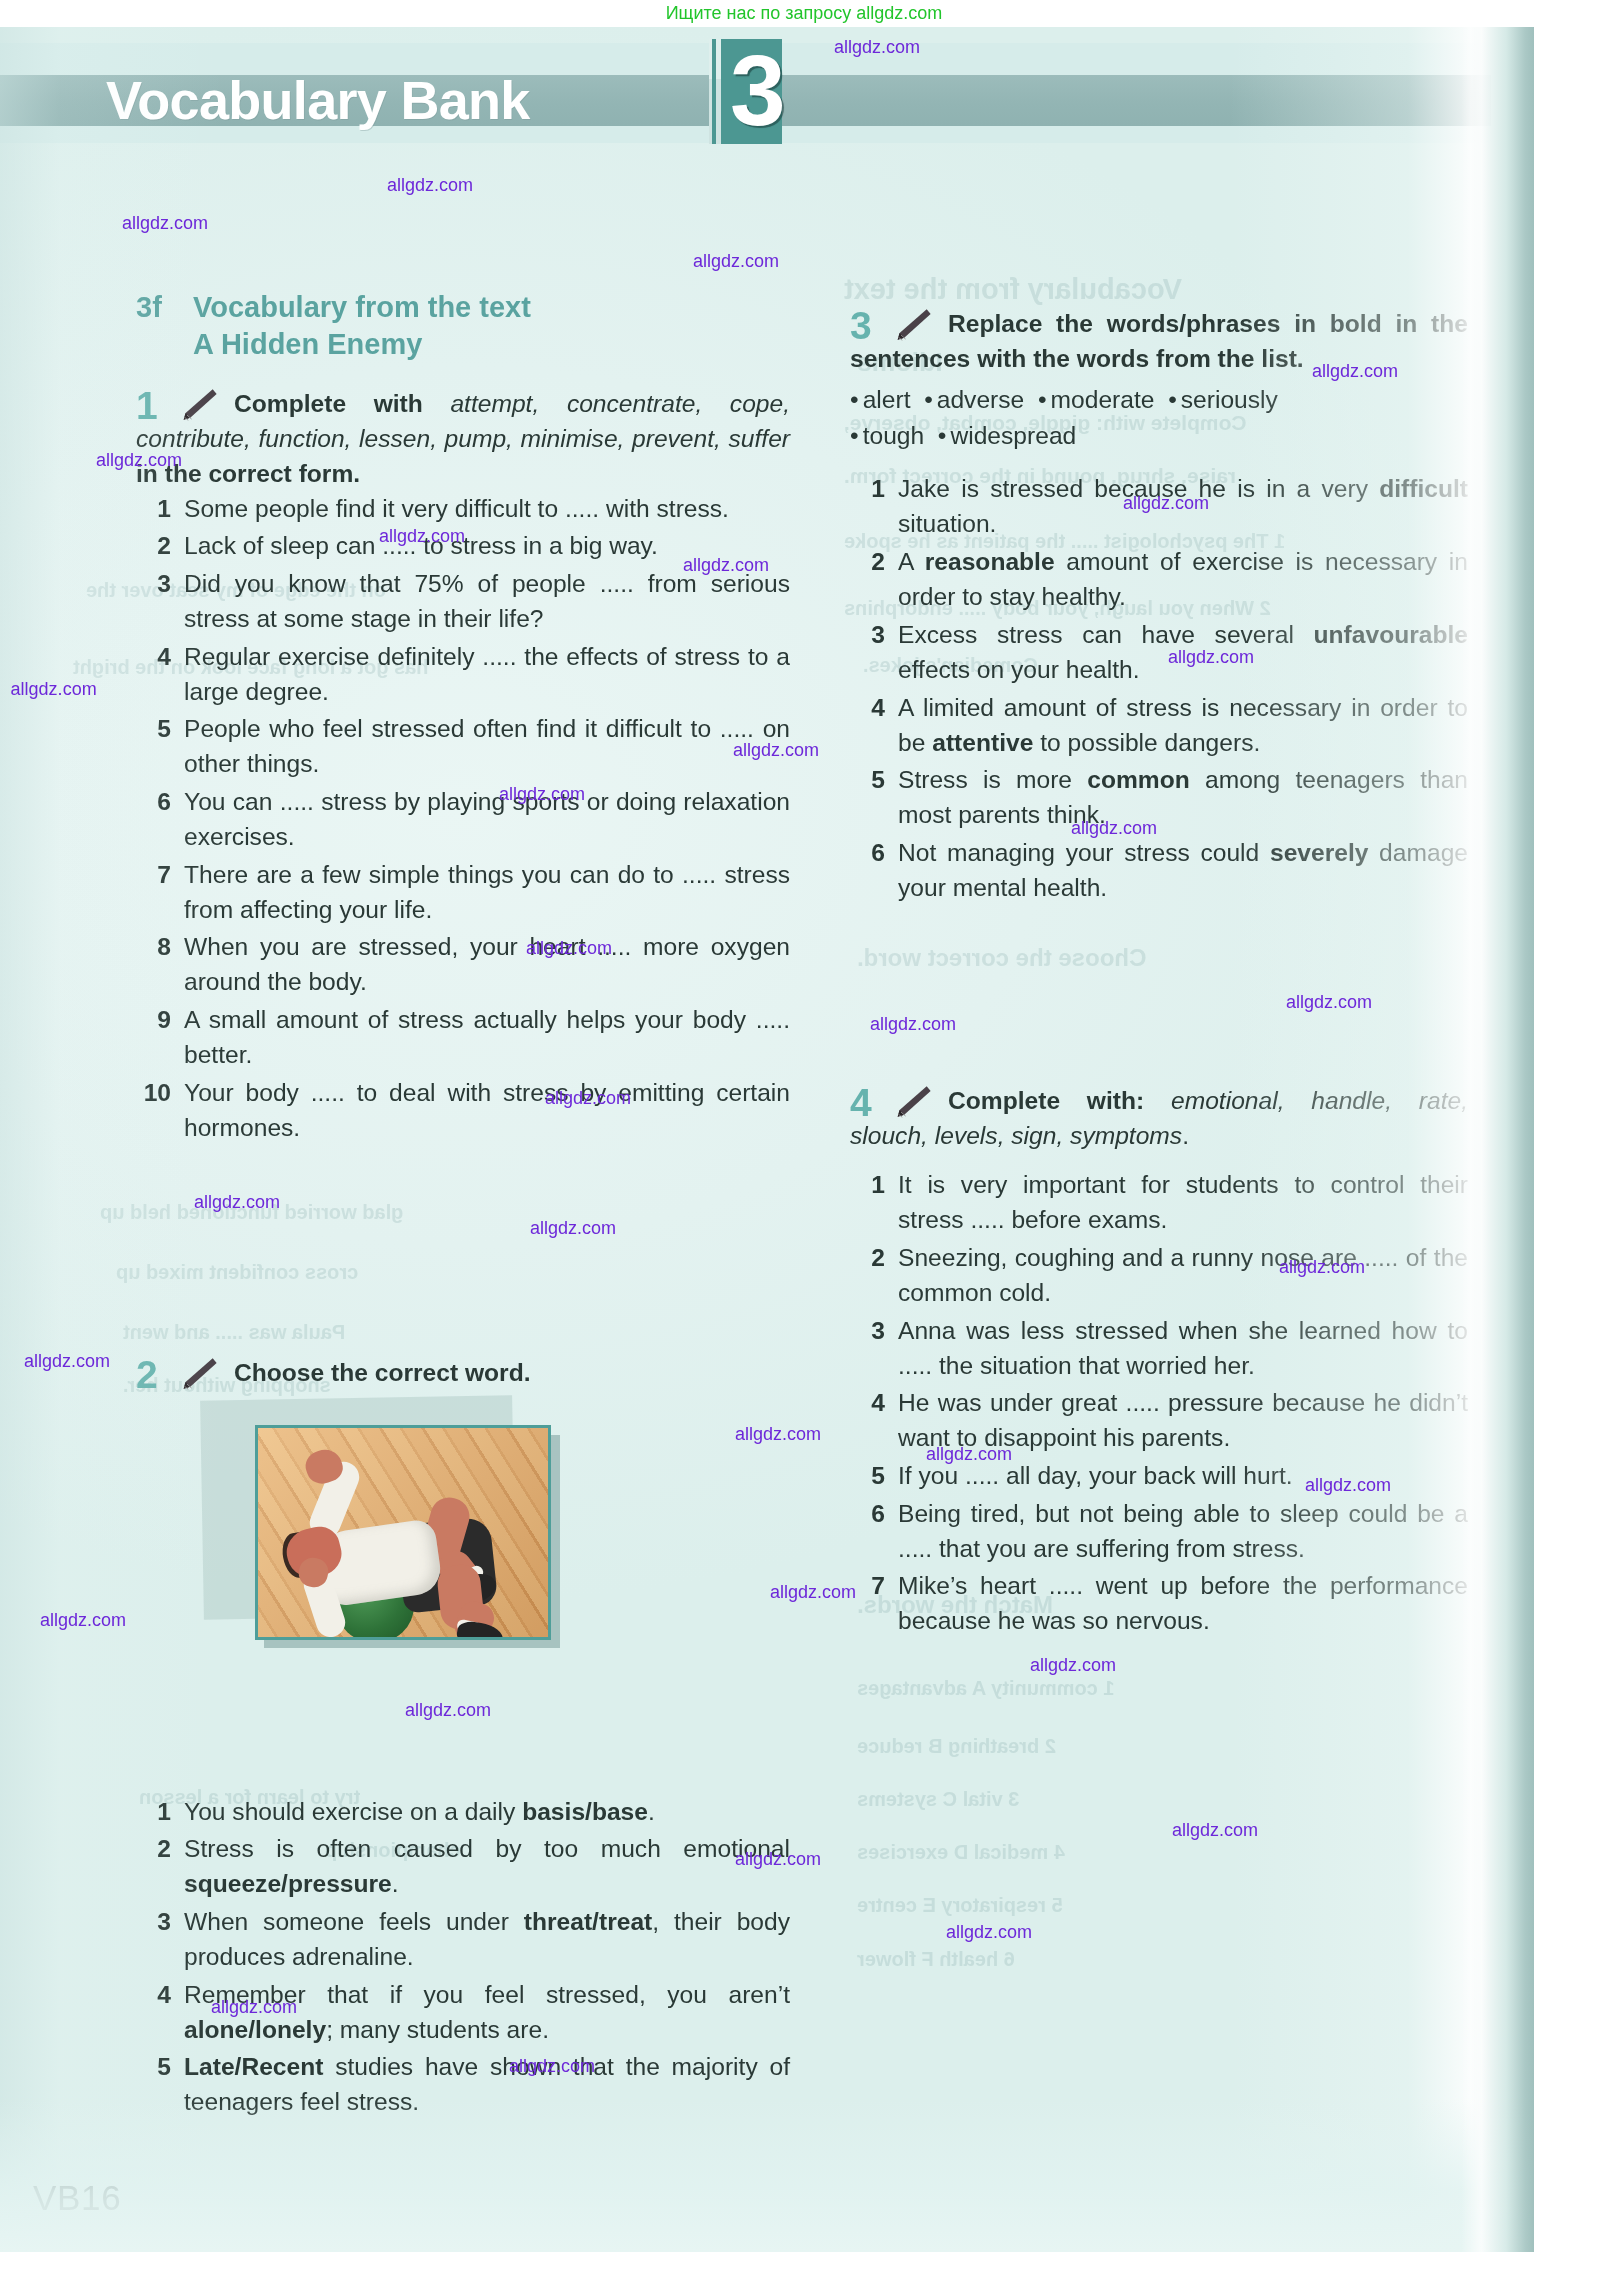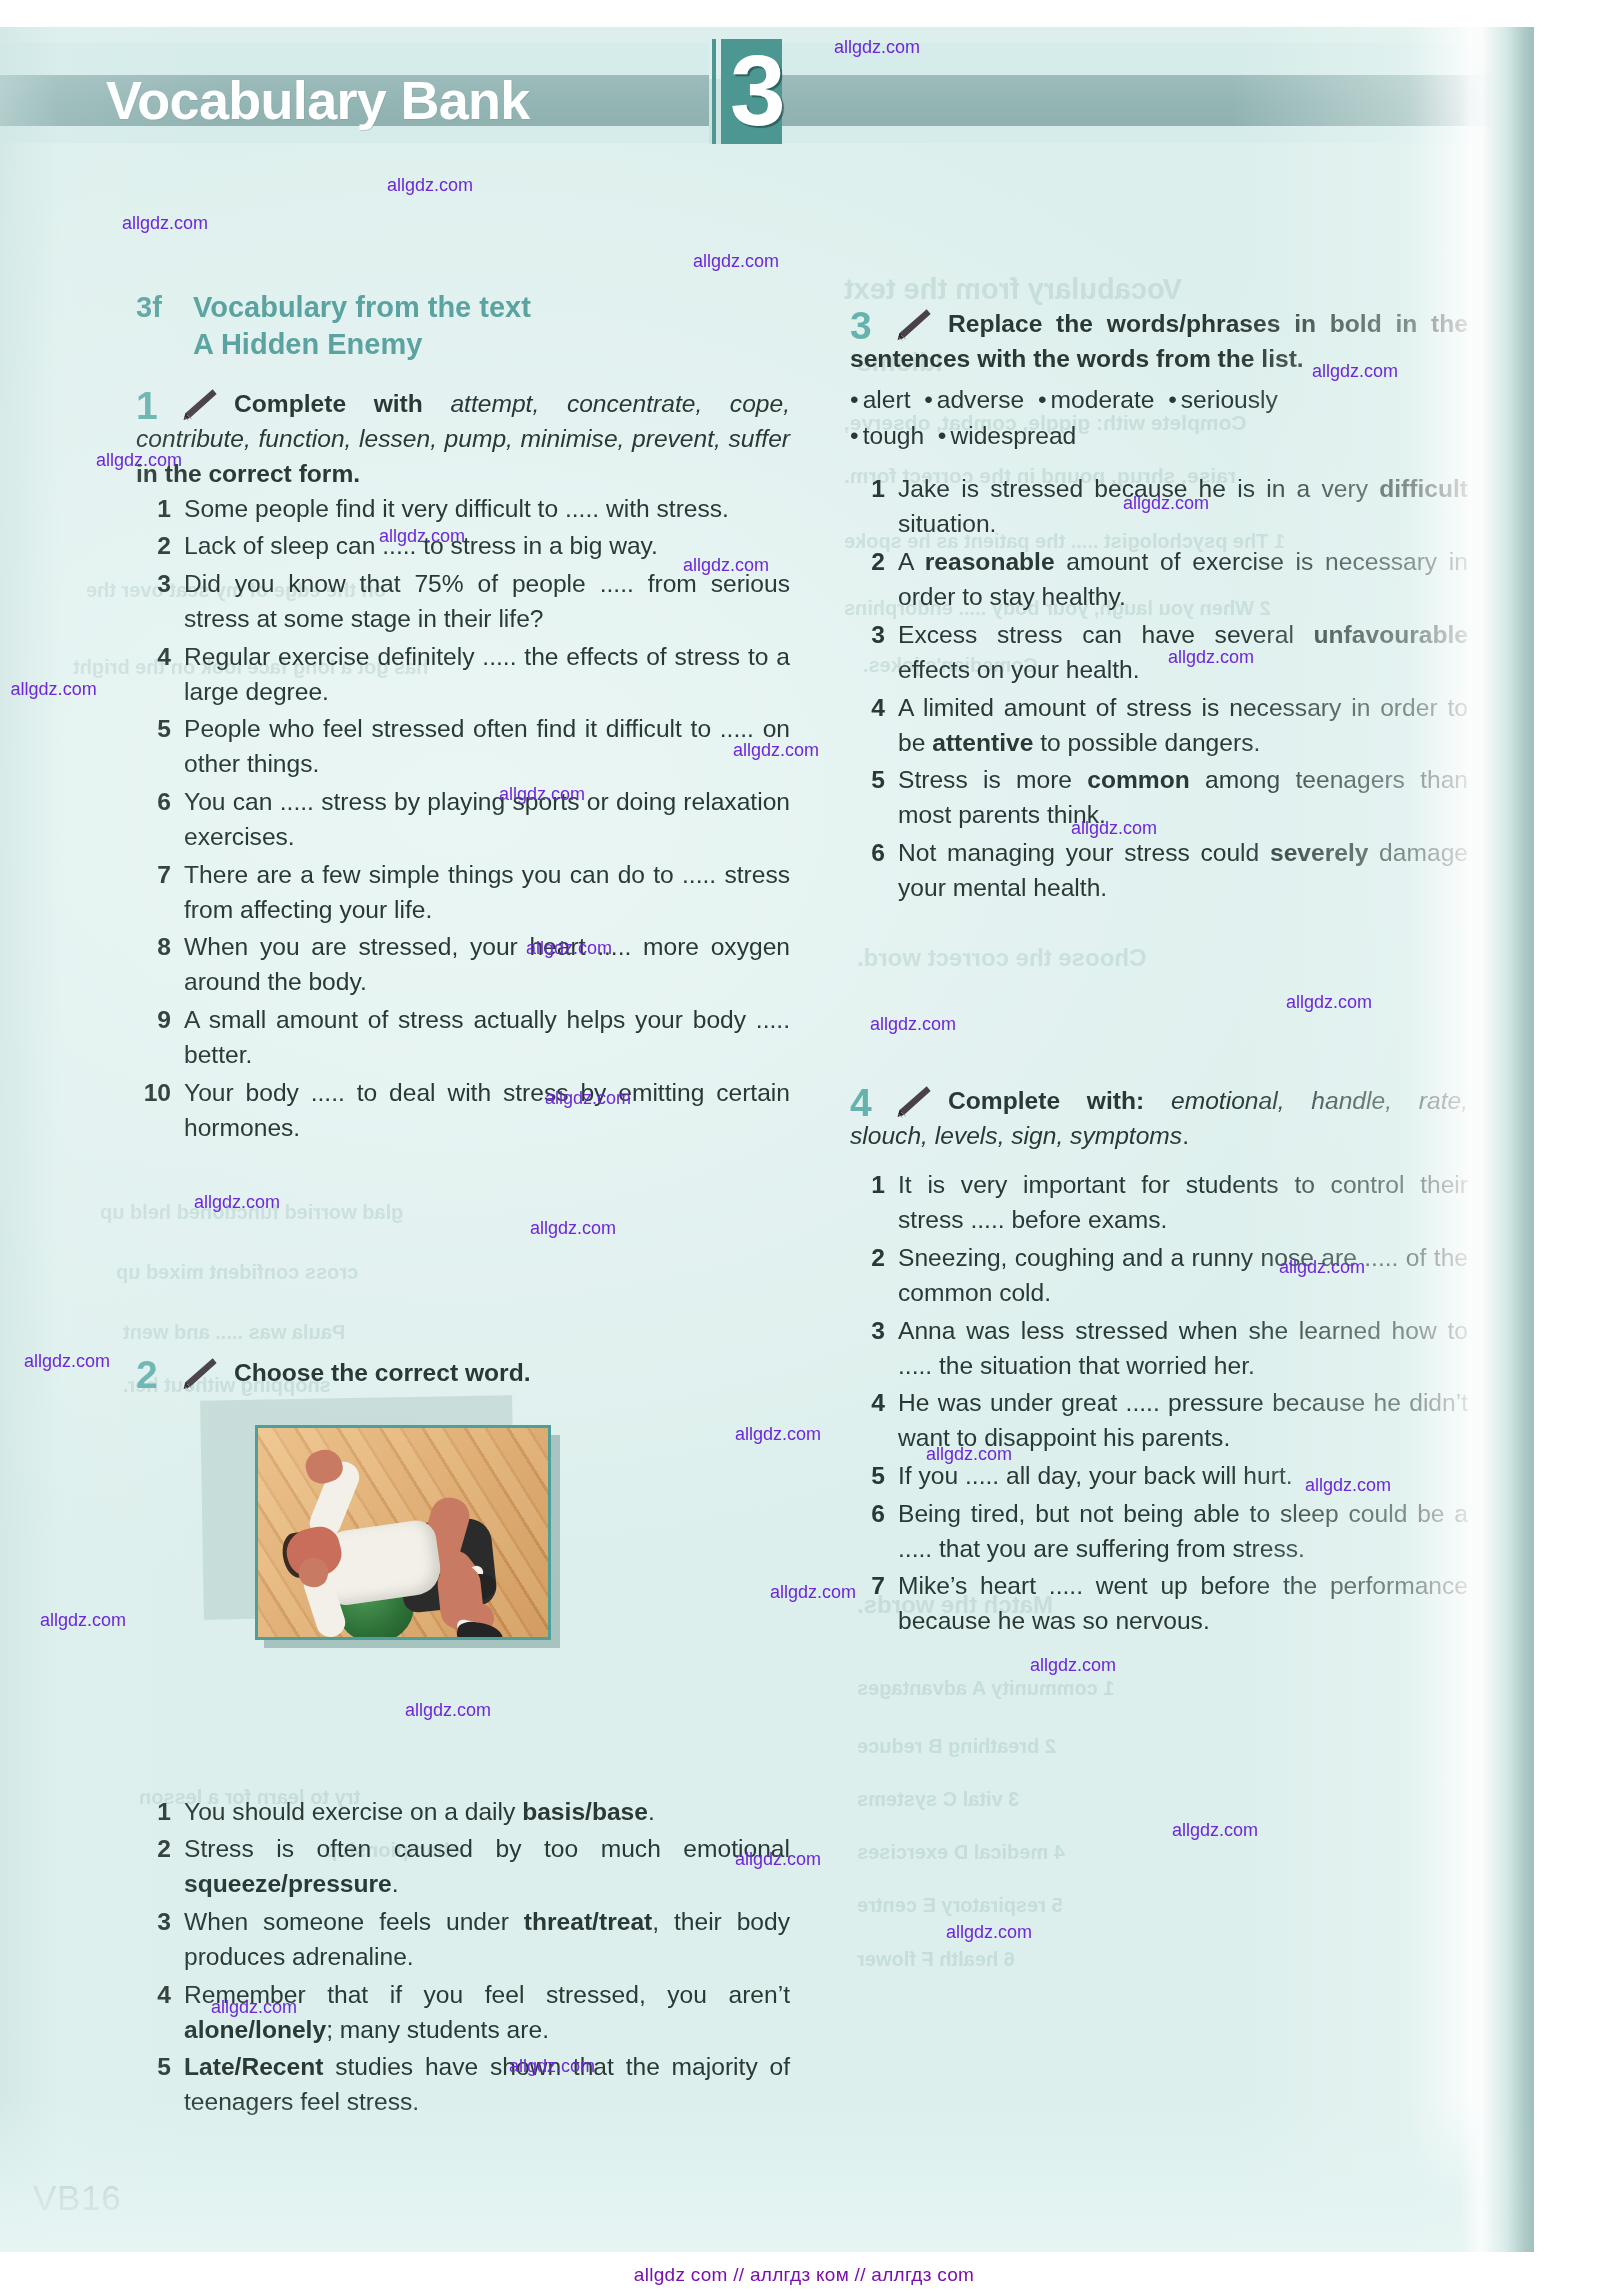--- a/index.html
+++ b/index.html
@@ -458,20 +458,23 @@
     white-space: nowrap;
     pointer-events: none;
     font-family: "Liberation Sans", sans-serif;
   }
 </style>
 </head>
 <body>
 
 <div id="page">
 
+  <div class="top-banner">
+    <span class="txt">Ищите нас по запросу allgdz.com</span>
+  </div>
 
   <div class="book-page">
 
     <div id="ghost-layer">
         <div class="ghost" style="left: 844px; top: 246px; font-size: 29px;">Vocabulary from the text</div>
         <div class="ghost" style="left: 857px; top: 319px; font-size: 26.6px;">Idioms</div>
         <div class="ghost" style="left: 844px; top: 379px; font-size: 21px;">Complete with: giggle, combat, observe,</div>
         <div class="ghost" style="left: 844px; top: 432px; font-size: 21px;">raise, shrug, pound in the correct form.</div>
         <div class="ghost" style="left: 844px; top: 498px; font-size: 20px;">1 The psychologist ..... the patient as he spoke</div>
         <div class="ghost" style="left: 844px; top: 565px; font-size: 20px;">2 When you laugh, your body ..... endorphins</div>
@@ -664,18 +667,15 @@
       <div class="wm" style="left: 40px; top: 1610px;">allgdz.com</div>
       <div class="wm" style="left: 1030px; top: 1655px;">allgdz.com</div>
       <div class="wm" style="left: 405px; top: 1700px;">allgdz.com</div>
       <div class="wm" style="left: 1172px; top: 1820px;">allgdz.com</div>
       <div class="wm" style="left: 735px; top: 1849px;">allgdz.com</div>
       <div class="wm" style="left: 946px; top: 1922px;">allgdz.com</div>
       <div class="wm" style="left: 211px; top: 1997px;">allgdz.com</div>
       <div class="wm" style="left: 509px; top: 2056px;">allgdz.com</div>
     </div>
 
-  <div class="bottom-strip">
-    <span class="txt">allgdz com  //  аллгдз ком  //  аллгдз com</span>
-  </div>
 
 </div>
 
 
 </body></html>

